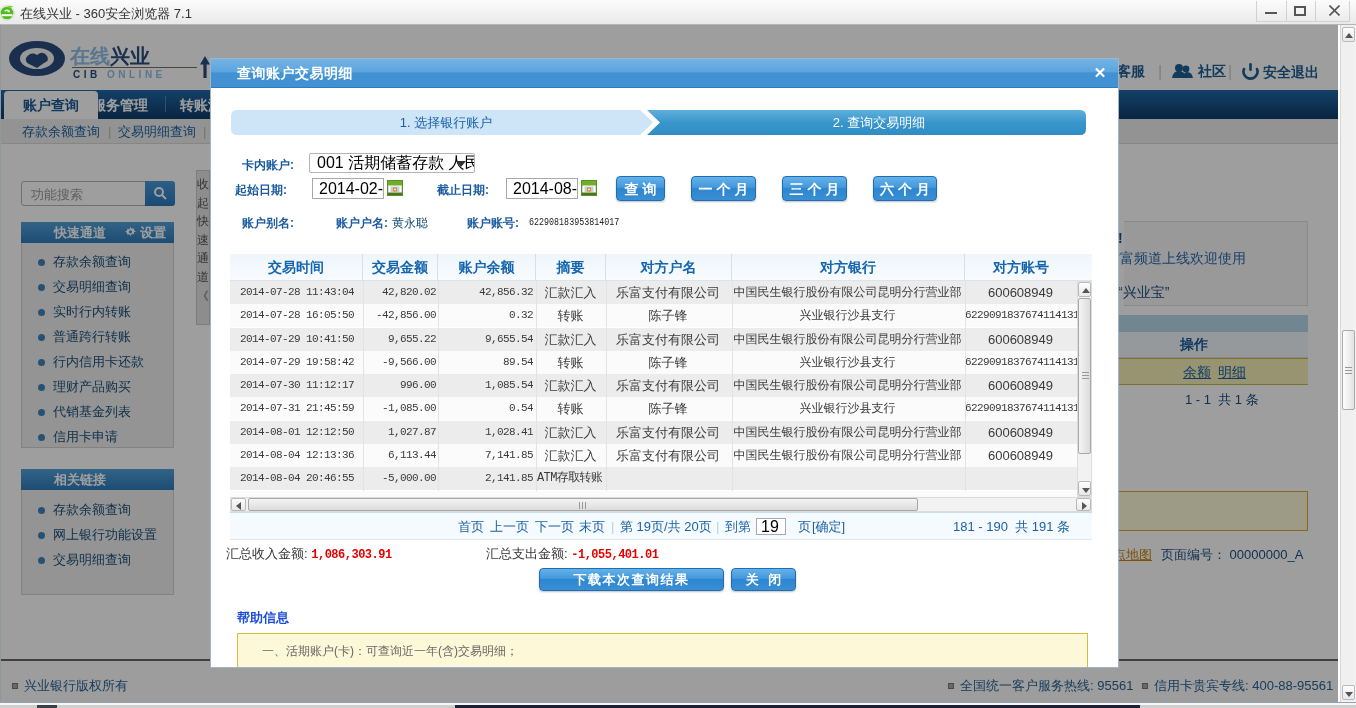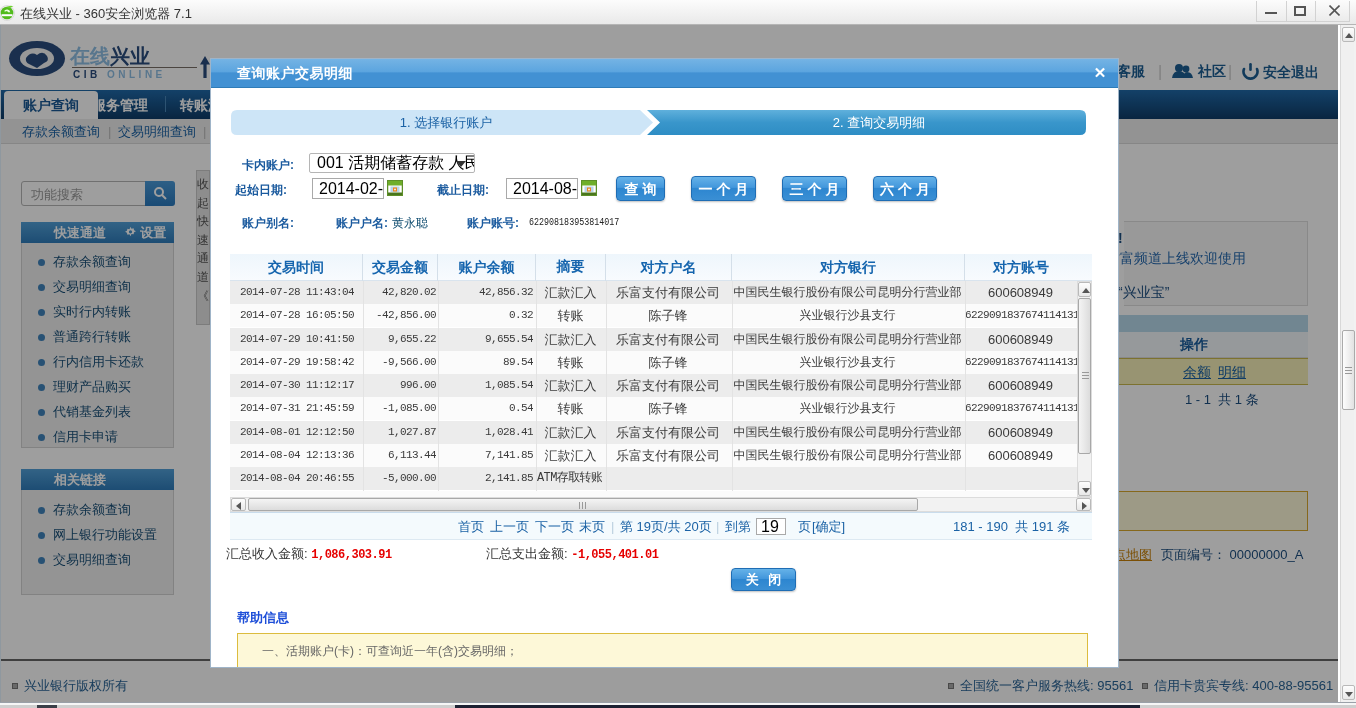--- a/index.html
+++ b/index.html
@@ -260,21 +260,21 @@
     <div class="abs blab" style="left:125px;top:156px;">账户户名:</div>
     <div class="abs" style="left:181px;top:156px;font-size:12px;color:#0c4a6e;">黄永聪</div>
     <div class="abs blab" style="left:256px;top:156px;">账户账号:</div>
     <div class="abs" style="left:318px;top:157px;font-size:11px;color:#222;font-family:'Liberation Mono',monospace;transform:scaleX(0.76);transform-origin:0 0;">622908183953814017</div>
 
 
     <div id="tblhdr" class="abs">
       <div class="abs th" style="left:0;width:133px;">交易时间</div>
       <div class="abs th" style="left:133px;width:75px;">交易金额</div>
       <div class="abs th" style="left:208px;width:98px;">账户余额</div>
-      <div class="abs th" style="left:306px;width:70px;font-family:Liberation Mono, monospace;">摘要</div>
+      <div class="abs th" style="left:306px;width:70px;">摘要</div>
       <div class="abs th" style="left:376px;width:126px;">对方户名</div>
       <div class="abs th" style="left:502px;width:233px;">对方银行</div>
       <div class="abs th" style="left:735px;width:112px;border-right:none;">对方账号</div>
     </div>
 
     <div id="rows" class="abs" style="left:0;top:222px;width:907px;height:216px;overflow:hidden;">
       <div class="abs tr trg" style="top:0px;height:23px;">
           <span class="abs td" style="left:10px;">2014-07-28 11:43:04</span>
           <span class="abs td" style="left:133px;width:73px;text-align:right;">42,820.02</span>
           <span class="abs td" style="left:208px;width:95px;text-align:right;">42,856.32</span>
@@ -403,20 +403,21 @@
       <span class="abs" style="left:495px;">到第</span>
       <span class="abs inpt" style="left:526px;top:5px;width:30px;height:17px;line-height:15px;"><span style="margin-left:4px;">19</span></span>
       <span class="abs" style="left:568px;">页</span>
       <span class="abs" style="left:582px;">[确定]</span>
       <span class="abs" style="left:723px;">181 - 190&nbsp;&nbsp;共 191 条</span>
     </div>
 
     <div class="abs" style="left:15px;top:486px;font-size:13px;color:#333;">汇总收入金额: <span class="red">1,086,303.91</span></div>
     <div class="abs" style="left:275px;top:486px;font-size:13px;color:#333;">汇总支出金额: <span class="red">-1,055,401.01</span></div>
 
+    <div class="abs btn" style="left:328px;top:509px;width:185px;height:23px;line-height:22px;font-size:13px;letter-spacing:1.5px;">下载本次查询结果</div>
     <div class="abs btn" style="left:520px;top:509px;width:65px;height:23px;line-height:22px;font-size:13px;letter-spacing:3px;text-indent:3px;">关 闭</div>
 
     <div class="abs" style="left:26px;top:550px;font-size:13px;font-weight:bold;color:#1d4ed8;">帮助信息</div>
     <div class="abs" style="left:26px;top:574px;width:851px;height:34px;background:#fdf8d8;border:1px solid #dcbc3e;border-bottom:none;overflow:hidden;">
       <div style="margin:9px 0 0 24px;font-size:12px;color:#666;">一、活期账户(卡)：可查询近一年(含)交易明细；</div>
     </div>
   </div>
 
   <div id="titlebar" class="abs">
     <svg class="abs" style="left:-1px;top:4px;" width="17" height="17" viewBox="0 0 17 17">

